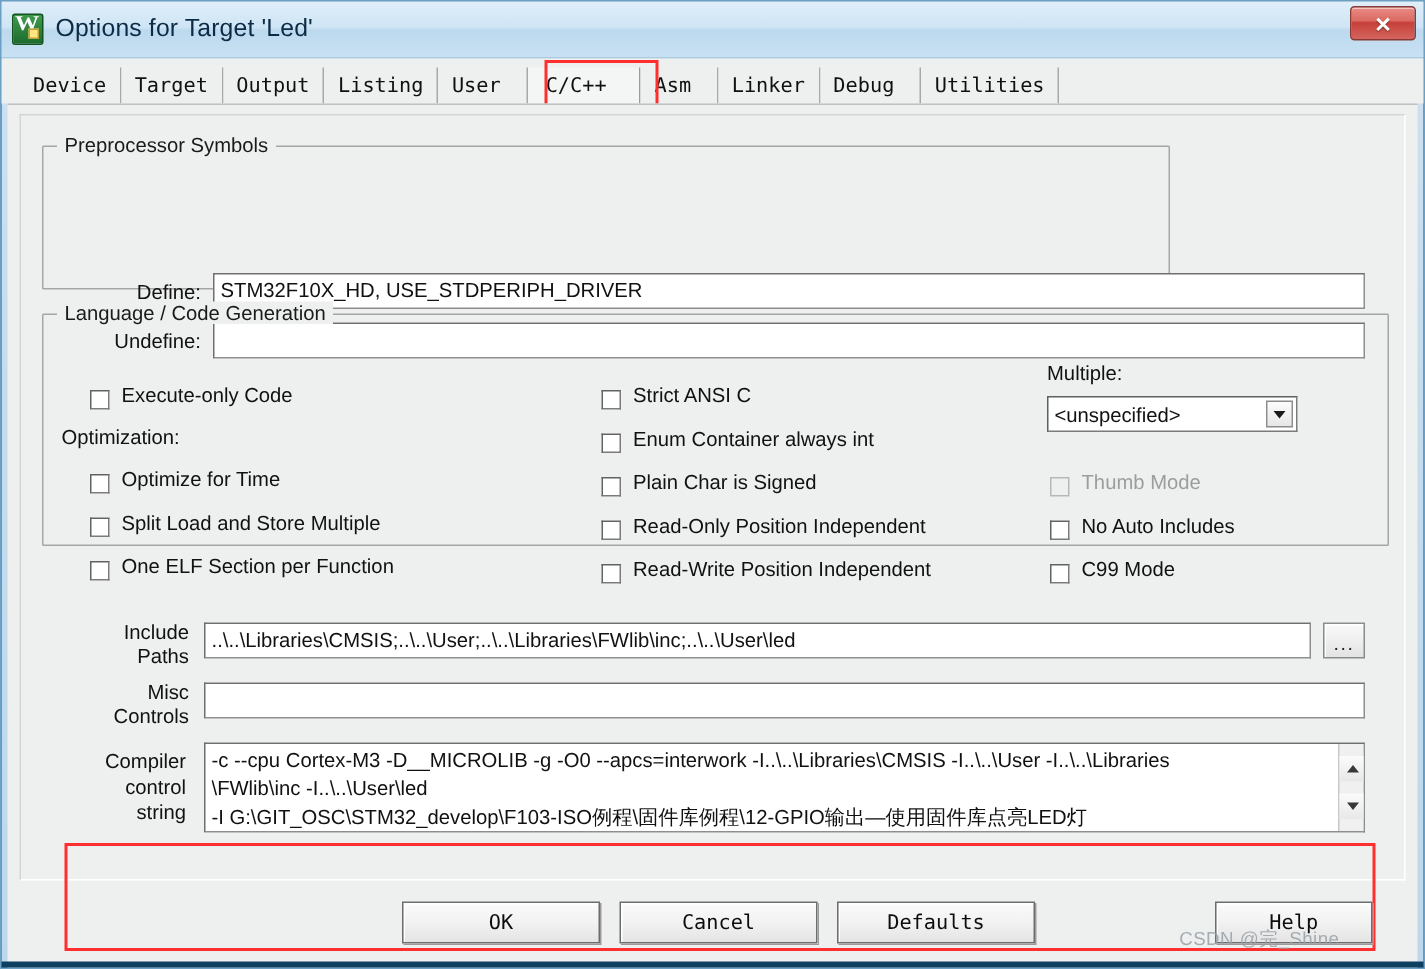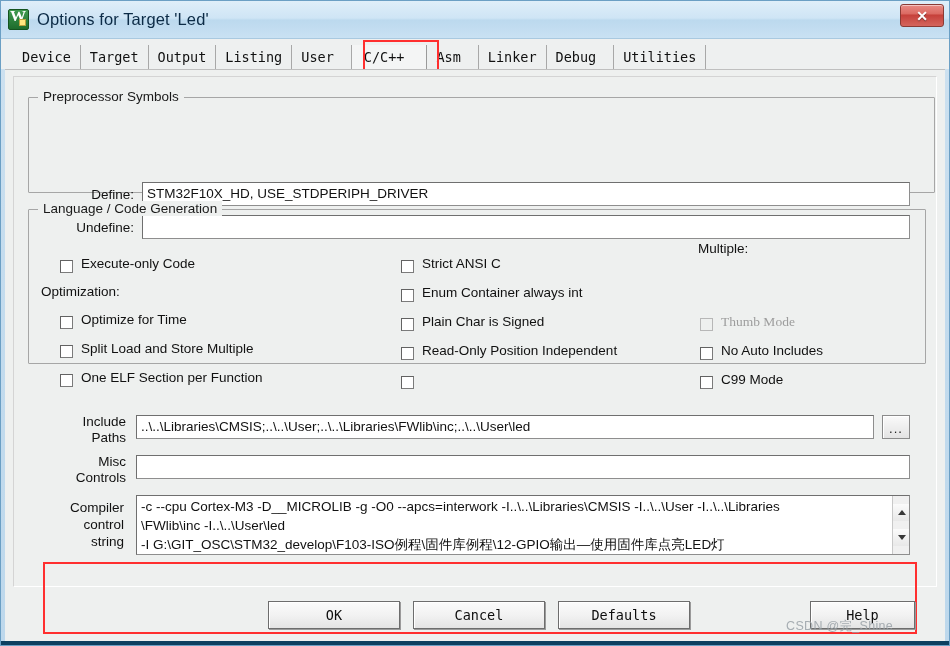--- a/index.html
+++ b/index.html
@@ -131,32 +131,32 @@
   .group > .legend {
     position: absolute;
     top: -9px; left: 9px;
     background: #eef0ef;
     padding: 0 5px;
     font-size: 13.5px;
     color: #1a1a1a;
     white-space: nowrap;
   }
 
-  .grp-pre { left: 14px; top: 20px; width: 907px; height: 96px; }
+  .grp-pre { left: 14px; top: 20px; width: 752px; height: 96px; }
   .grp-lang { left: 14px; top: 132px; width: 898px; height: 155px; }
 
   
   .lbl {
     position: absolute;
     font-size: 13.5px;
     color: #111111;
     white-space: nowrap;
   }
   .lbl.right { text-align: right; }
-  .lbl.dim { color: #9d9d9d; font-family: Liberation Serif, serif; }
+  .lbl.dim { color: #9d9d9d; }
 
   .field {
     position: absolute;
     background: #ffffff;
     border: 1px solid #8e8e8e;
     border-top-color: #6f6f6f; border-left-color: #6f6f6f;
     font-size: 13.5px;
     color: #111111;
     padding: 2px 4px;
     line-height: 18px;
@@ -344,22 +344,29 @@
       <div class="cb" style="left:387px; top:212px;"></div>
       <div class="lbl" style="left:408px; top:208px;">Enum Container always int</div>
 
       <div class="cb" style="left:387px; top:241px;"></div>
       <div class="lbl" style="left:408px; top:237px;">Plain Char is Signed</div>
 
       <div class="cb" style="left:387px; top:270px;"></div>
       <div class="lbl" style="left:408px; top:266px;">Read-Only Position Independent</div>
 
       <div class="cb" style="left:387px; top:299px;"></div>
+      <div class="lbl" style="left:408px; top:295px;">Read-Write Position Independent</div>
 
       <div class="lbl" style="left:684px; top:164px;">Multiple:</div>
+      <div class="combo" style="left:684px; top:187px; width:167px; height:24px;">
+        <span>&lt;unspecified&gt;</span>
+        <span class="arrowbox">
+            <i class="caret-d"></i>
+          </span>
+      </div>
 
       <div class="cb dim" style="left:686px; top:241px;"></div>
       <div class="lbl dim" style="left:707px; top:237px;">Thumb Mode</div>
 
       <div class="cb" style="left:686px; top:270px;"></div>
       <div class="lbl" style="left:707px; top:266px;">No Auto Includes</div>
 
       <div class="cb" style="left:686px; top:299px;"></div>
       <div class="lbl" style="left:707px; top:295px;">C99 Mode</div>
 

